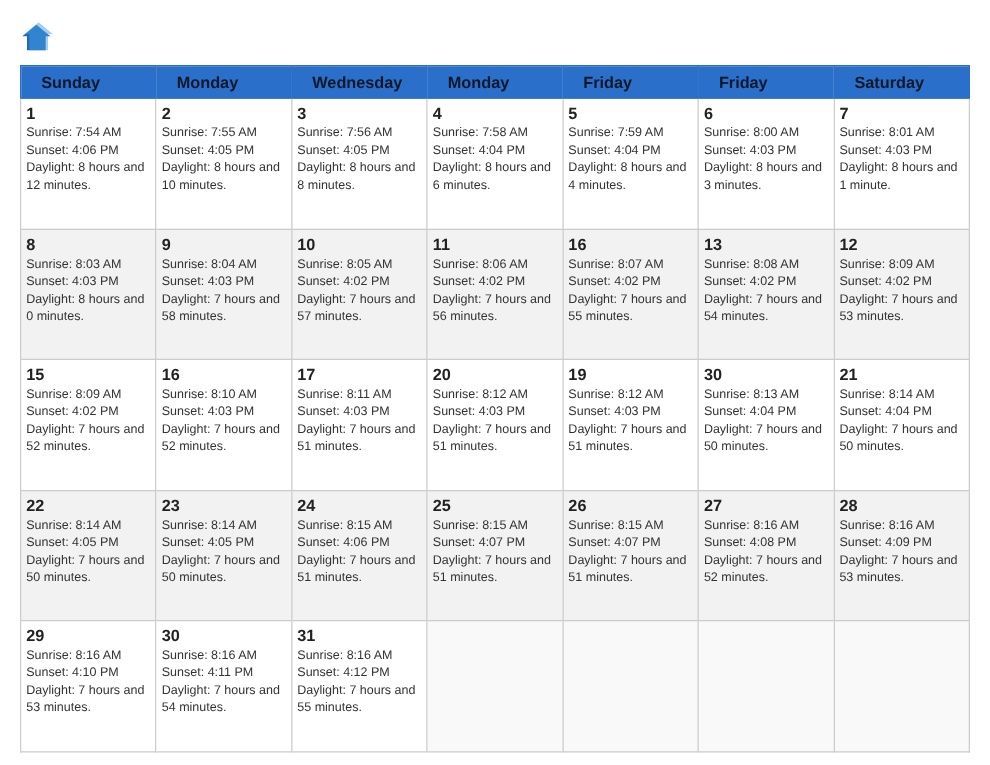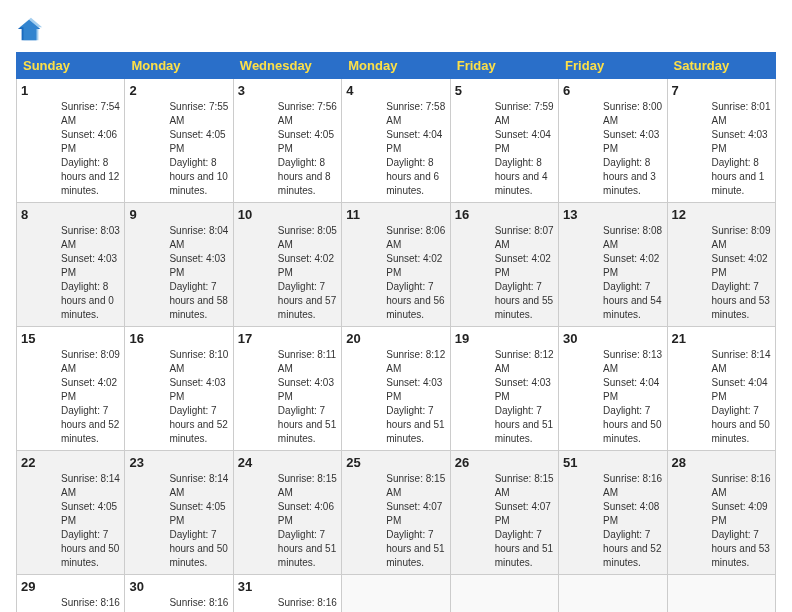--- a/index.html
+++ b/index.html
@@ -53,24 +53,24 @@
       color: #444;
     }
     .calendar-table {
       width: 100%;
       border-collapse: collapse;
       flex: 1;
       table-layout: fixed;
     }
     .calendar-table thead th {
       background: #2a6fc9;
-      color: #fde047;
+      color: #0f172a;
       font-size: 13px;
       font-weight: bold;
-      padding: 5px 6px;
+      padding: 5px 16px;
       text-align: left;
       border: 1px solid #2a6fc9;
     }
     .calendar-table tbody td {
       border: 1px solid #ccc;
       vertical-align: top;
       padding: 4px 4px 4px 4px;
       font-size: 10.2px;
       color: #333;
       background: #fff;
@@ -83,21 +83,20 @@
       font-size: 13px;
       font-weight: bold;
       color: #222;
       display: block;
       margin-bottom: 2px;
     }
     .cell-text {
       font-size: 10px;
       color: #333;
       line-height: 1.4;
-      margin-left: 40px;
     }
     .empty-cell {
       background: #f9f9f9 !important;
     }
   </style>
 </head>
 <body>
 
 <div class="page">
   <div class="header">
@@ -235,21 +234,21 @@
           </td>
           <td>
             <span class="day-number">25</span>
             <div class="cell-text">Sunrise: 8:15 AM<br>Sunset: 4:07 PM<br>Daylight: 7 hours and 51 minutes.</div>
           </td>
           <td>
             <span class="day-number">26</span>
             <div class="cell-text">Sunrise: 8:15 AM<br>Sunset: 4:07 PM<br>Daylight: 7 hours and 51 minutes.</div>
           </td>
           <td>
-            <span class="day-number">51</span>
+            <span class="day-number">27</span>
             <div class="cell-text">Sunrise: 8:16 AM<br>Sunset: 4:08 PM<br>Daylight: 7 hours and 52 minutes.</div>
           </td>
           <td>
             <span class="day-number">28</span>
             <div class="cell-text">Sunrise: 8:16 AM<br>Sunset: 4:09 PM<br>Daylight: 7 hours and 53 minutes.</div>
           </td>
         </tr>
         <tr>
           <td>
             <span class="day-number">29</span>

